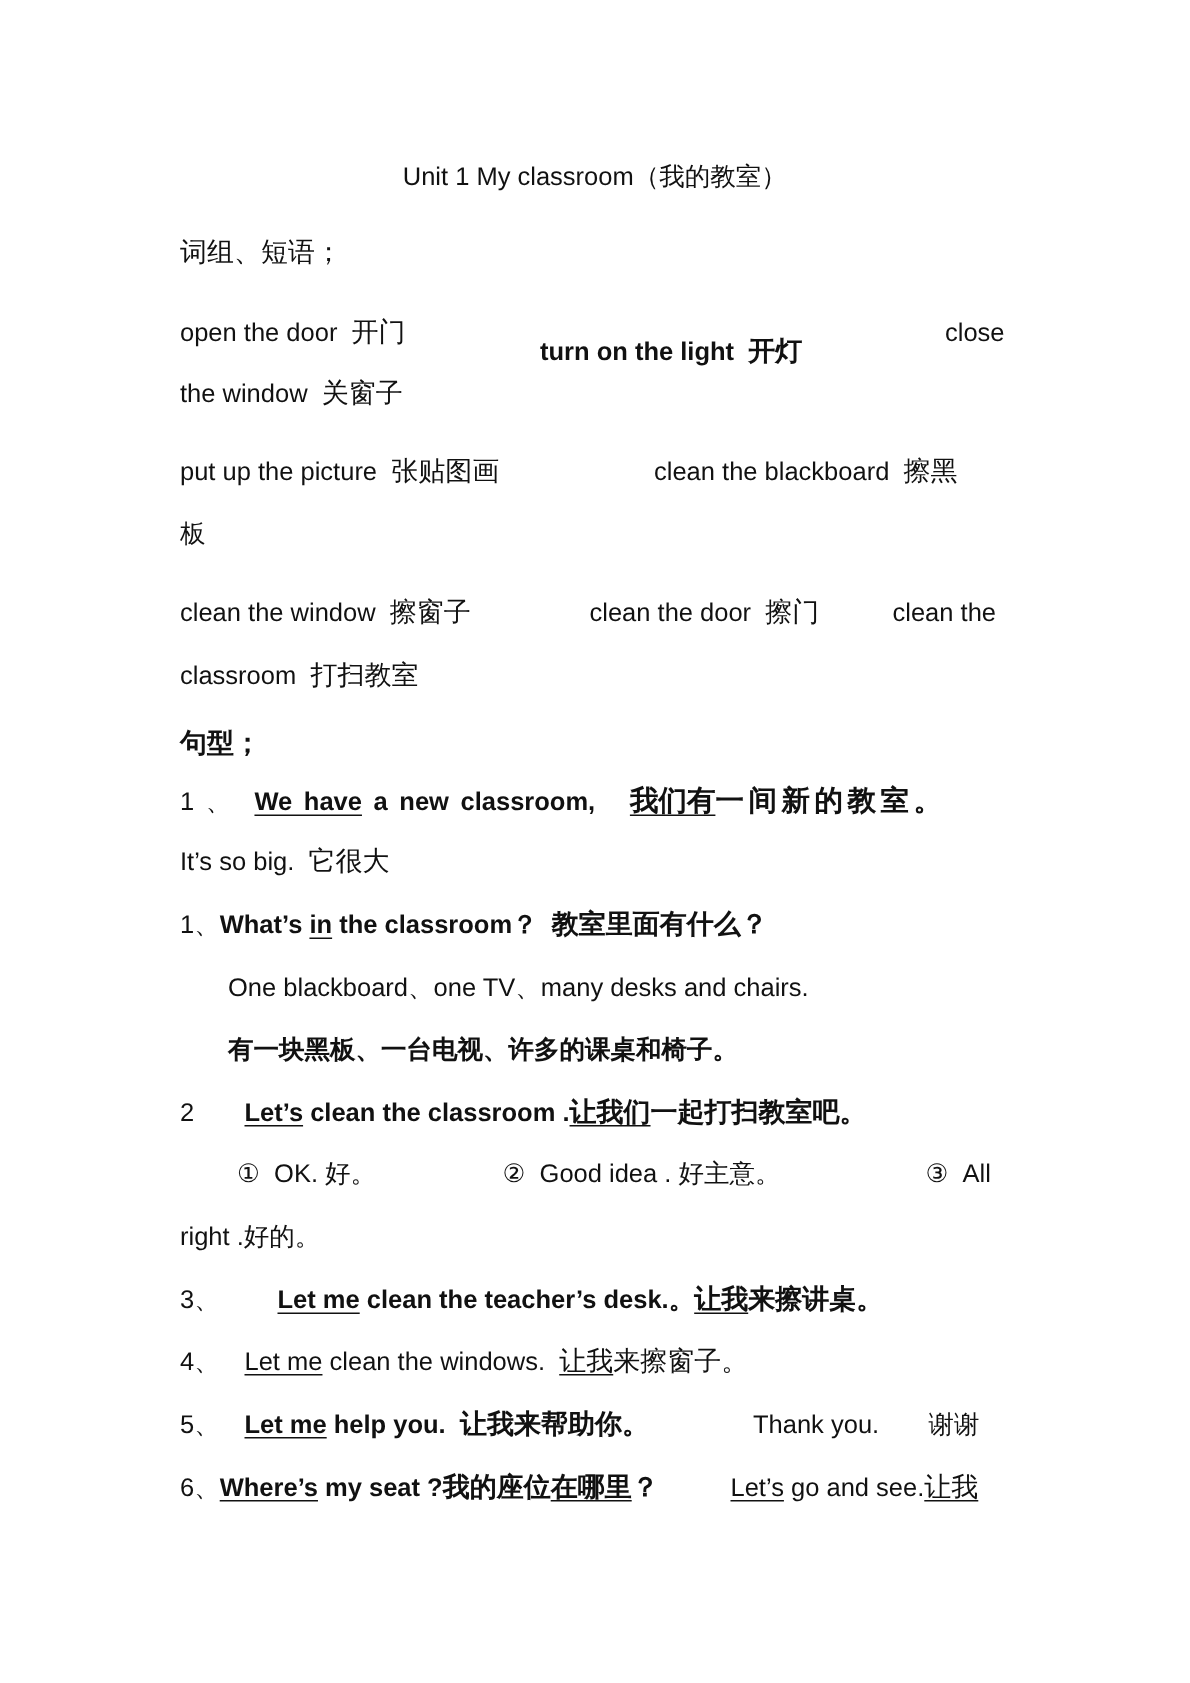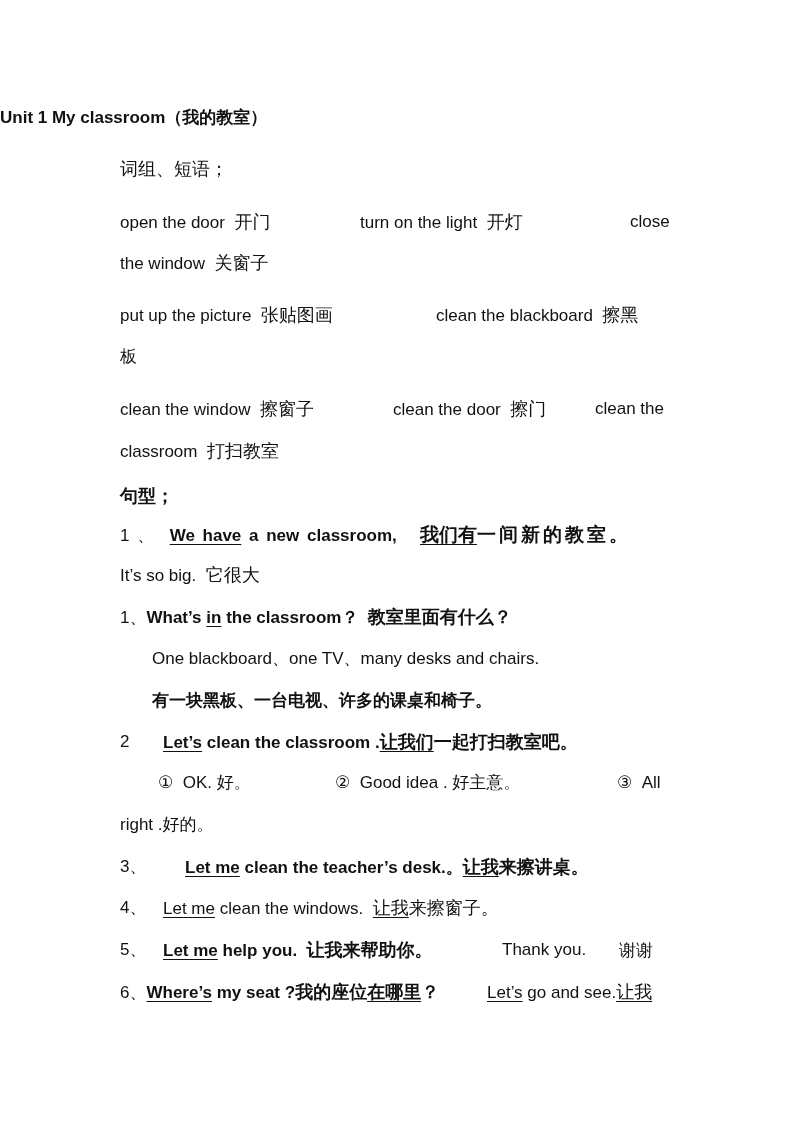--- a/index.html
+++ b/index.html
@@ -2,36 +2,36 @@
 <html><head>
 <meta charset="utf-8">
 <style>
   html, body { margin:0; padding:0; background:#ffffff; }
   body { width:793px; height:1122px; position:relative; overflow:hidden;
          font-family:"Liberation Sans", "DejaVu Sans", sans-serif; color:#111; }
   .line { position:absolute; left:120px; white-space:nowrap; font-size:17px; line-height:24px; }
   .b { font-weight:bold; }
   .u { text-decoration:underline; text-underline-offset:3px; }
   .zh { font-family:"DejaVu Sans", sans-serif; font-size:18px; }
-  .title { position:absolute; left:0; width:793px; top:106px; text-align:left; font-weight:bold; font-size:17px; }
+  .title { position:absolute; left:0; width:793px; top:106px; text-align:center; font-weight:normal; font-size:17px; }
   .abs { position:absolute; white-space:nowrap; font-size:17px; line-height:24px; }
 </style>
 </head>
 <body>
 
 <div>
 
   <div class="title">Unit 1 My classroom（我的教室）</div>
 
   <div class="line zh" style="top:157px;">词组、短语；</div>
 
   <div class="abs" style="left:120px; top:210px;">
     <span>open the door</span>&nbsp;&nbsp;<span class="zh">开门</span>
   </div>
-  <div class="abs" style="left:360px; top:210px;">
+  <div class="abs" style="left:360px; top:223px;font-weight:bold;">
     <span>turn on the light</span>&nbsp;&nbsp;<span class="zh">开灯</span>
   </div>
   <div class="abs" style="left:630px; top:210px;">close</div>
   <div class="abs" style="left:120px; top:251px;">
     <span>the window</span>&nbsp;&nbsp;<span class="zh">关窗子</span>
   </div>
 
   <div class="abs" style="left:120px; top:303px;">
     <span>put up the picture</span>&nbsp;&nbsp;<span class="zh">张贴图画</span>
   </div>

